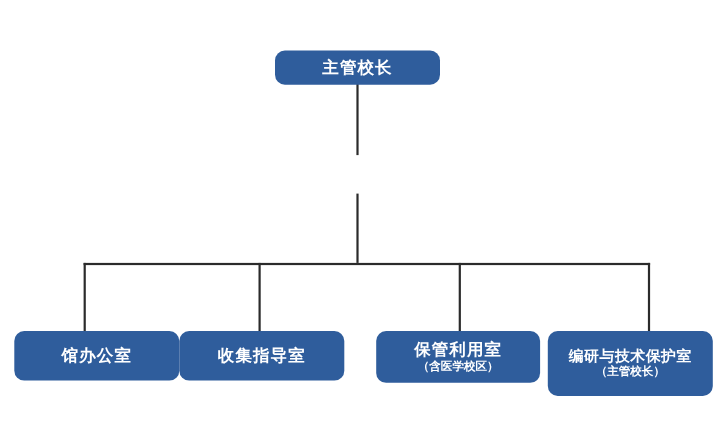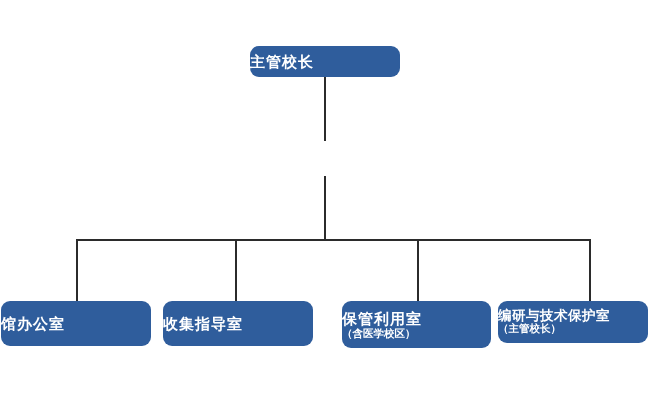--- a/index.html
+++ b/index.html
@@ -15,21 +15,21 @@
     background: var(--bg, #ffffff);
     overflow: hidden;
   }
   .node {
     position: absolute;
     background: var(--box-fill, #2F5D9C);
     color: var(--box-text, #ffffff);
     border-radius: 9px;
     display: flex;
     flex-direction: column;
-    align-items: flex-start;
+    align-items: center;
     justify-content: center;
     text-align: center;
     font-weight: bold;
     box-sizing: border-box;
   }
   .node .label {
     font-size: 15px;
     line-height: 1.15;
     letter-spacing: 1px;
     white-space: nowrap;
@@ -62,31 +62,31 @@
   <div class="line v" style="left:76px;  top:239px; height:62px;"></div>
   <div class="line v" style="left:235px; top:239px; height:62px;"></div>
   <div class="line v" style="left:417px; top:239px; height:62px;"></div>
   <div class="line v" style="left:589px; top:239px; height:62px;"></div>
 
   <div class="node" style="left:250px; top:46px; width:150px; height:31px;">
     <span class="label">主管校长</span>
   </div>
 
 
-  <div class="node" style="left:1px; top:301px; width:150px; height:45px;">
+  <div class="node" style="left:13px; top:301px; width:150px; height:45px;">
     <span class="label">馆办公室</span>
   </div>
 
   <div class="node" style="left:163px; top:301px; width:150px; height:45px;">
     <span class="label">收集指导室</span>
   </div>
 
   <div class="node" style="left:342px; top:301px; width:149px; height:47px;">
     <span class="label">保管利用室</span>
     <span class="sublabel">（含医学校区）</span>
   </div>
 
-  <div class="node" style="left:498px; top:301px; width:150px; height:42px;font-family:Liberation Serif, serif;">
+  <div class="node" style="left:498px; top:301px; width:150px; height:59px;">
     <span class="label small">编研与技术保护室</span>
     <span class="sublabel">（主管校长）</span>
   </div>
 
 </div>
 
 </body></html>

